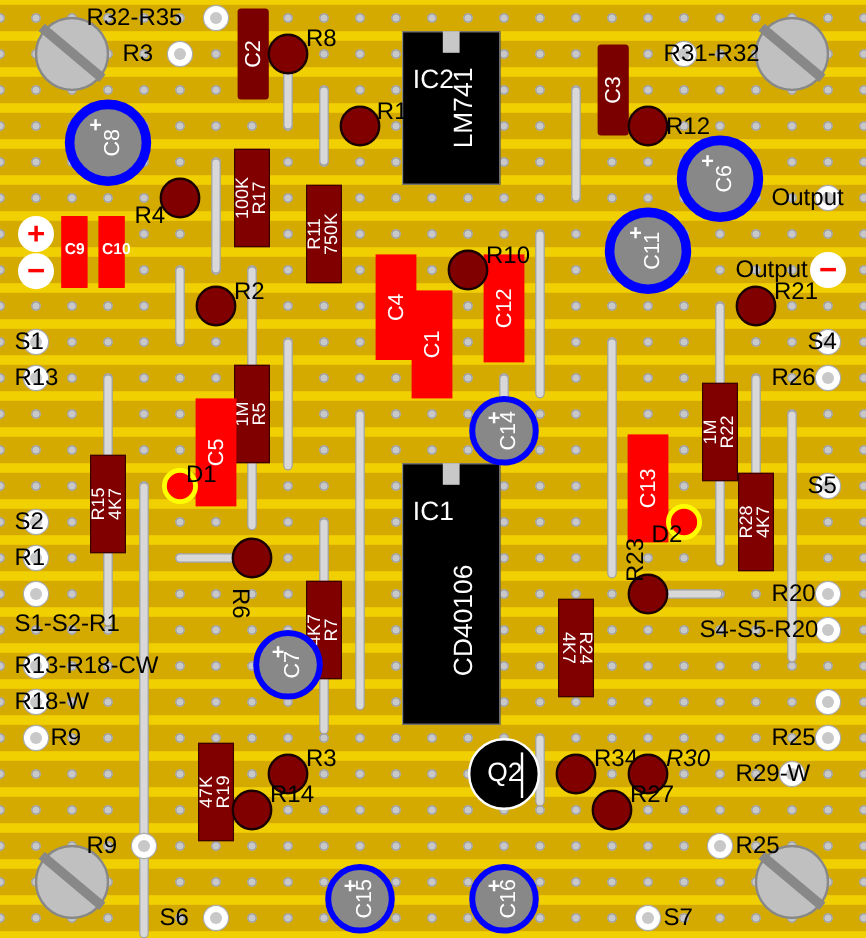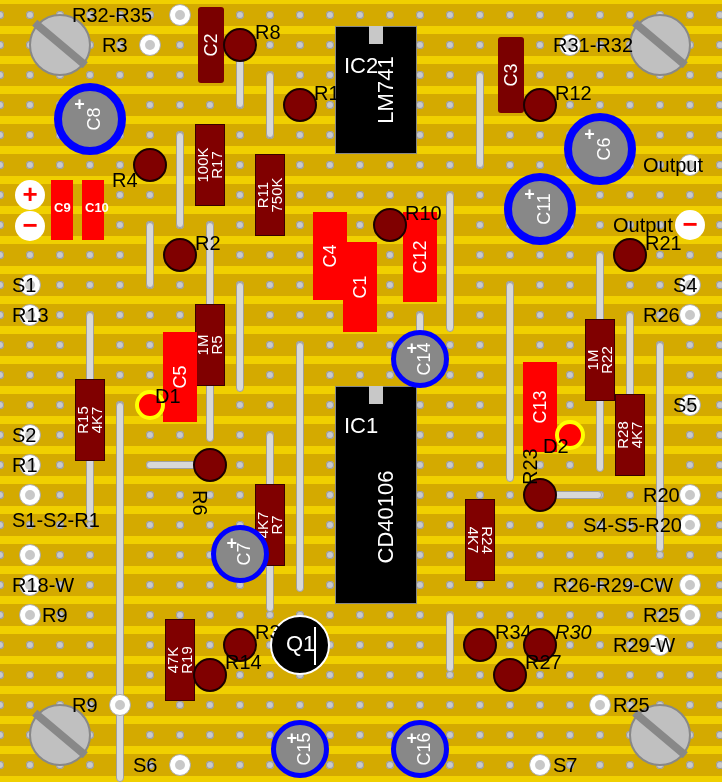--- a/index.html
+++ b/index.html
@@ -869,42 +869,42 @@
     </div>
   <div class="elec sm" style="left:271px;top:720px;width:58px;height:58px;">
       <span class="plus">+</span>
       <div class="t">C15</div>
     </div>
   <div class="elec sm" style="left:391px;top:720px;width:58px;height:58px;">
       <span class="plus">+</span>
       <div class="t">C16</div>
     </div>
 
-  <div class="trans" style="left:300px;top:645px;">
-      <span class="t">Q1</span>
+  <div class="trans" style="left:420px;top:645px;">
+      <span class="t">Q2</span>
       <span class="bar"></span>
     </div>
 
   <div class="diode" style="left:150px;top:405px;"></div>
   <div class="lbl" style="left:155px;top:386px;">D1</div>
   <div class="diode" style="left:570px;top:435px;"></div>
   <div class="lbl" style="left:543px;top:436px;">D2</div>
 
   <div class="vres" style="left:240px;top:45px;"></div>
   <div class="lbl" style="left:255px;top:22px;">R8</div>
   <div class="vres" style="left:300px;top:105px;"></div>
   <div class="lbl" style="left:314px;top:83px;">R1</div>
   <div class="vres" style="left:150px;top:165px;"></div>
   <div class="lbl" style="left:112px;top:170px;">R4</div>
   <div class="vres" style="left:180px;top:255px;"></div>
   <div class="lbl" style="left:195px;top:233px;">R2</div>
   <div class="vres" style="left:390px;top:225px;"></div>
   <div class="lbl" style="left:405px;top:203px;">R10</div>
   <div class="vres" style="left:540px;top:105px;"></div>
-  <div class="lbl" style="left:555px;top:83px;">R12</div>
+  <div class="lbl" style="left:555px;top:96px;">R12</div>
   <div class="vres" style="left:630px;top:255px;"></div>
   <div class="lbl" style="left:645px;top:233px;">R21</div>
   <div class="vres" style="left:210px;top:465px;"></div>
   <div class="lbl" style="left:210px;top:490px;transform:rotate(90deg);transform-origin:left top;">R6</div>
   <div class="vres" style="left:240px;top:645px;"></div>
   <div class="lbl" style="left:255px;top:622px;">R3</div>
   <div class="vres" style="left:210px;top:675px;"></div>
   <div class="lbl" style="left:225px;top:652px;">R14</div>
   <div class="vres" style="left:540px;top:495px;"></div>
   <div class="lbl" style="left:520px;top:485px;transform:rotate(-90deg);transform-origin:left top;">R23</div>
@@ -943,27 +943,27 @@
   <div class="lbl" style="left:72px;top:5px;">R32-R35</div>
   <div class="lbl" style="left:102px;top:35px;">R3</div>
   <div class="lbl" style="left:553px;top:35px;">R31-R32</div>
   <div class="lbl" style="left:643px;top:155px;">Output</div>
   <div class="lbl" style="left:613px;top:215px;">Output</div>
   <div class="lbl" style="left:12px;top:275px;">S1</div>
   <div class="lbl" style="left:12px;top:305px;">R13</div>
   <div class="lbl" style="left:12px;top:425px;">S2</div>
   <div class="lbl" style="left:12px;top:455px;">R1</div>
   <div class="lbl" style="left:12px;top:510px;">S1-S2-R1</div>
+  <div class="lbl" style="left:12px;top:545px;">R13-R18-CW</div>
   <div class="lbl" style="left:12px;top:575px;">R18-W</div>
   <div class="lbl" style="left:42px;top:605px;">R9</div>
   <div class="lbl" style="left:72px;top:695px;">R9</div>
   <div class="lbl" style="left:133px;top:755px;">S6</div>
   <div class="lbl" style="left:673px;top:275px;">S4</div>
   <div class="lbl" style="left:643px;top:305px;">R26</div>
   <div class="lbl" style="left:673px;top:395px;">S5</div>
   <div class="lbl" style="left:643px;top:485px;">R20</div>
   <div class="lbl" style="left:583px;top:515px;">S4-S5-R20</div>
-  <div class="lbl" style="left:553px;top:575px;">R26-R29-CW</div>
   <div class="lbl" style="left:643px;top:605px;">R25</div>
   <div class="lbl" style="left:613px;top:635px;">R29-W</div>
   <div class="lbl" style="left:613px;top:695px;">R25</div>
   <div class="lbl" style="left:553px;top:755px;">S7</div>
 </div>
 
 </body></html>

